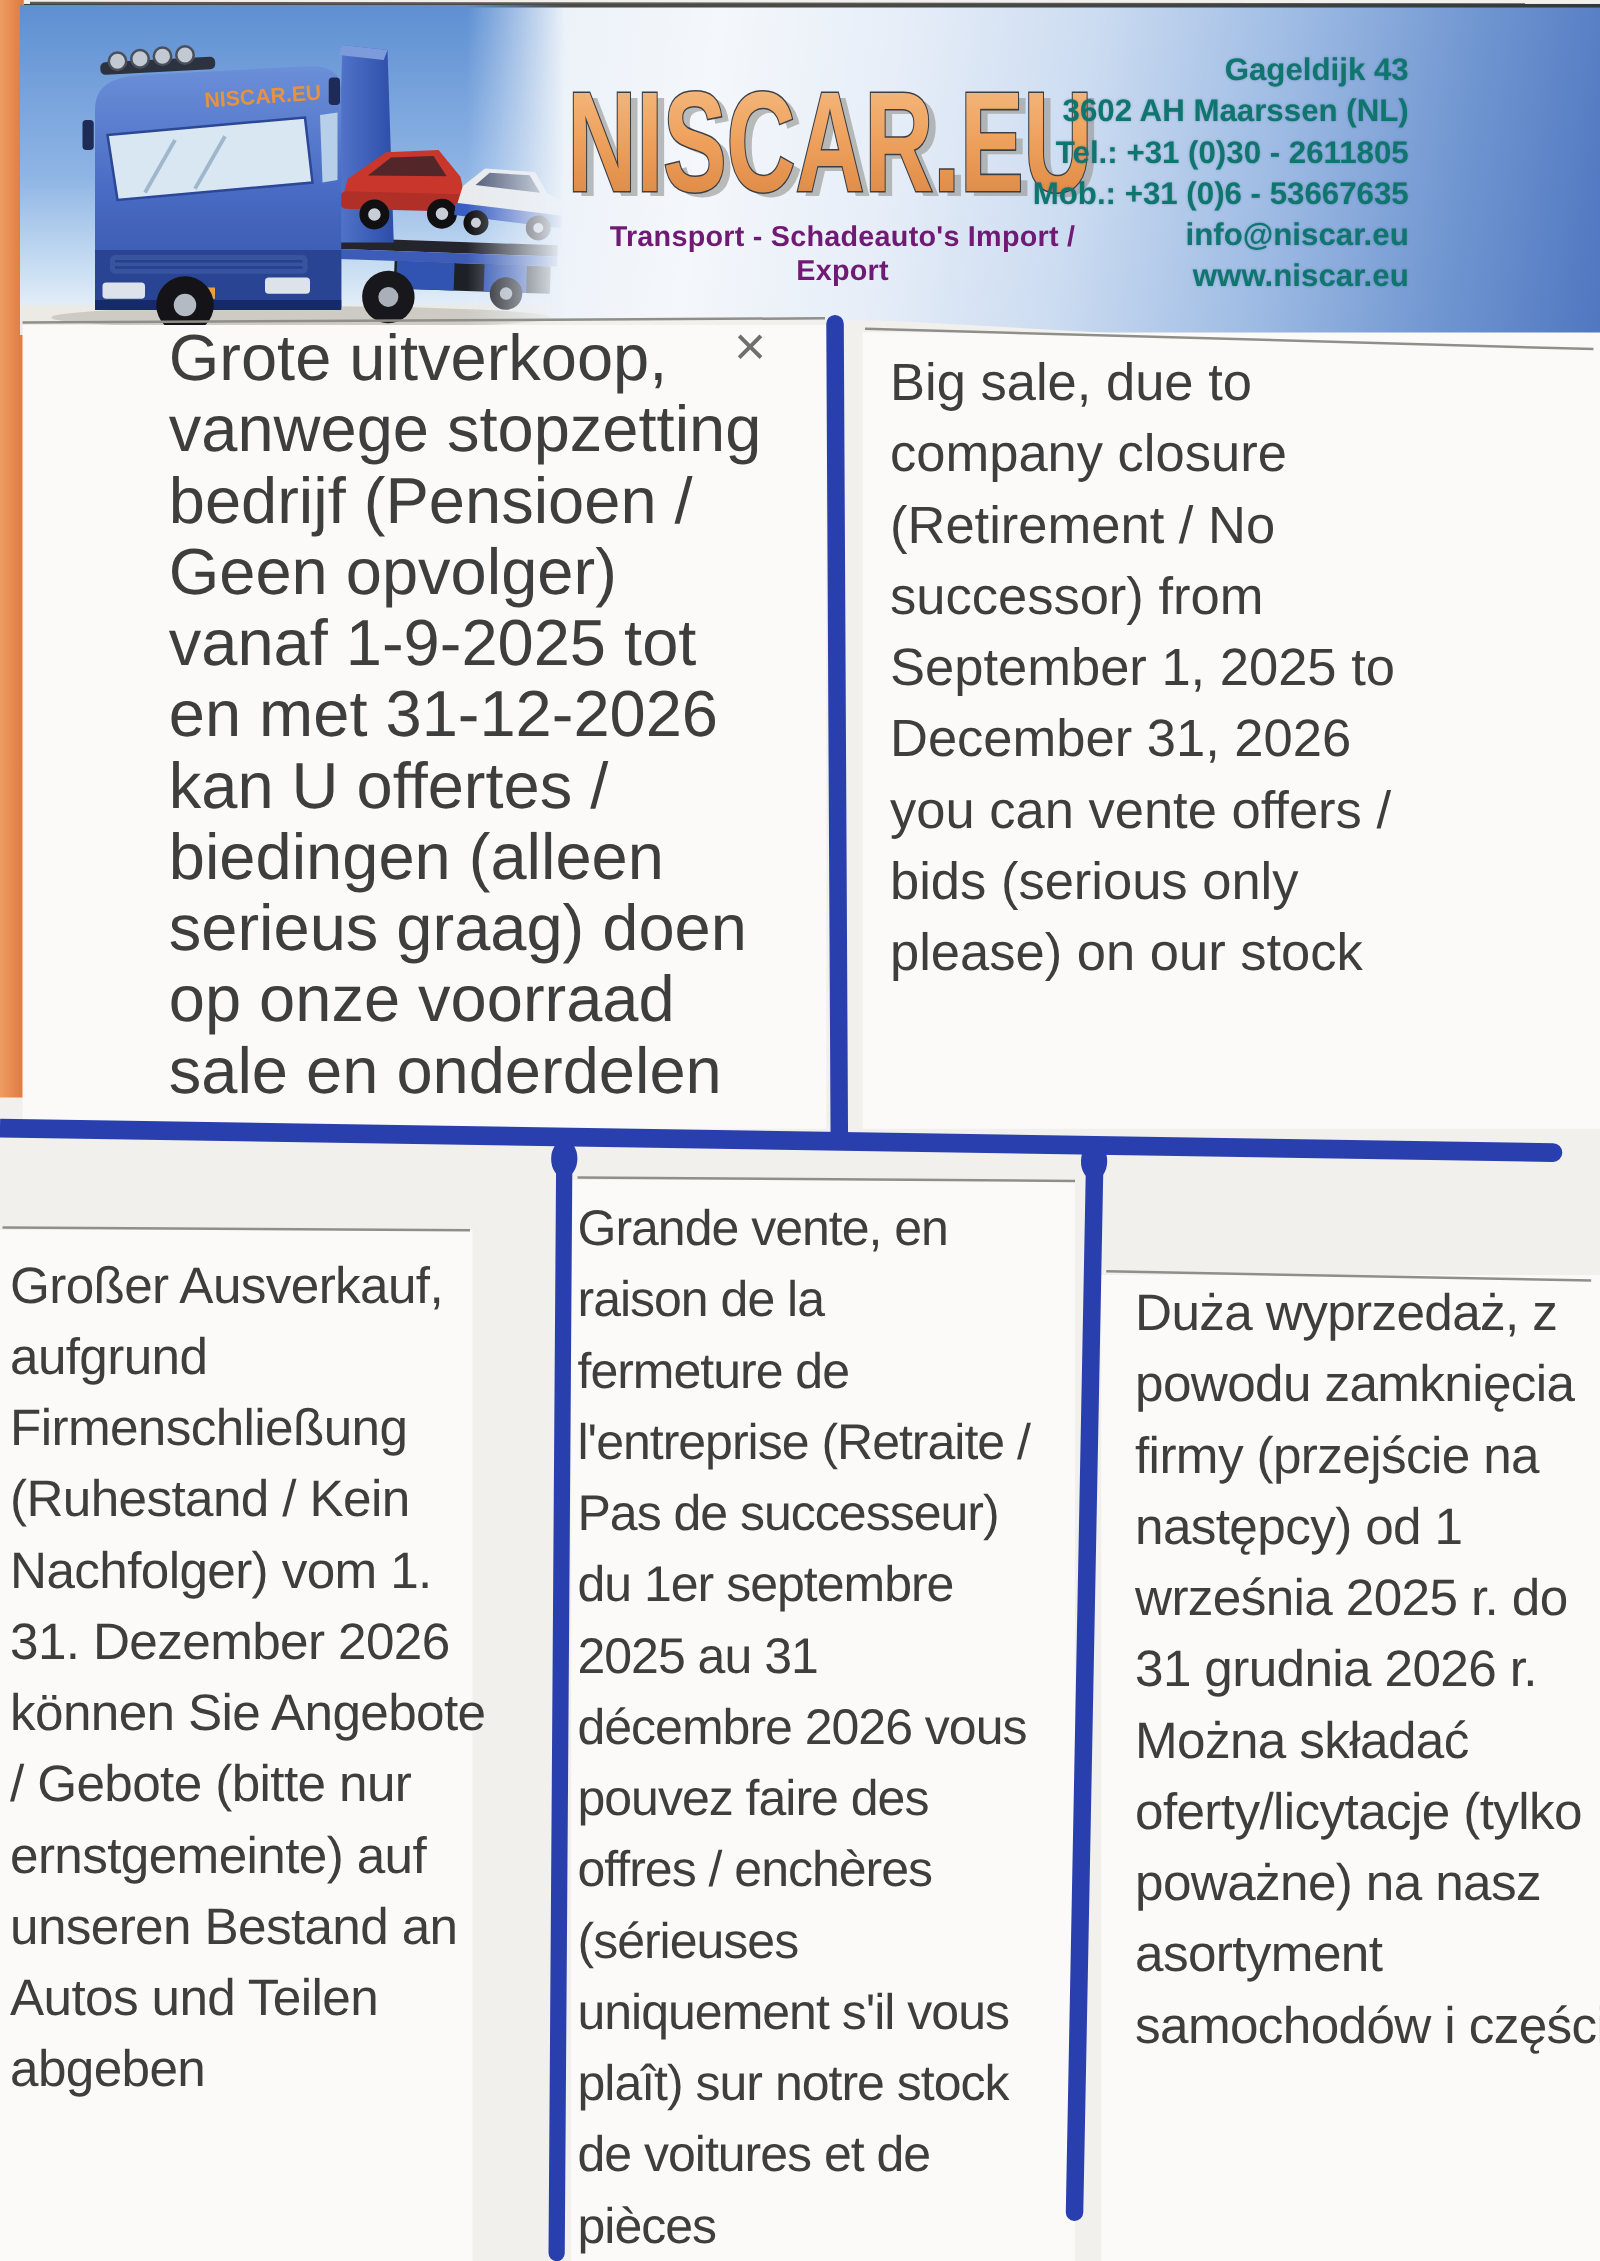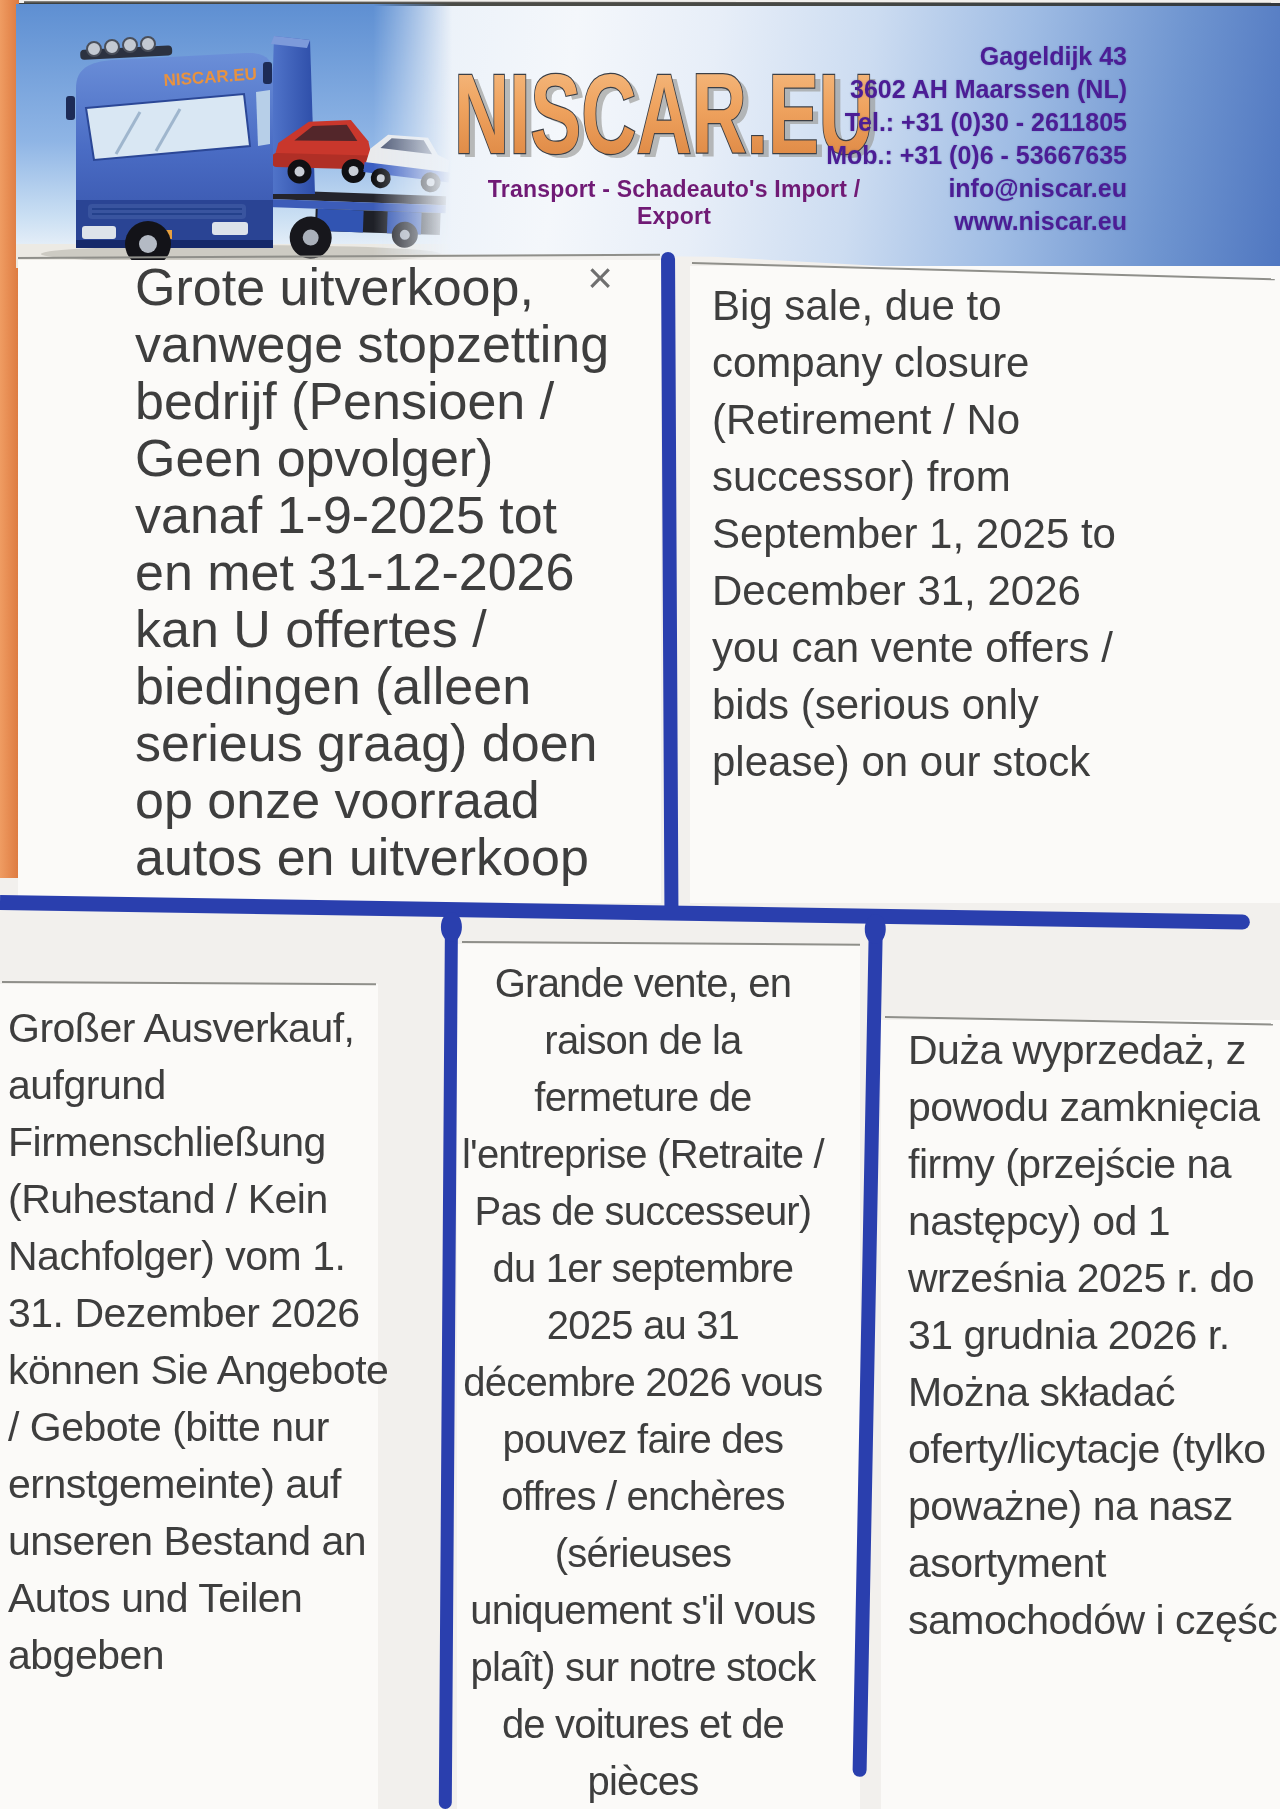--- a/index.html
+++ b/index.html
@@ -20,21 +20,21 @@
     position:absolute; left:19px; top:3px; width:1261px; height:282px;
     background:linear-gradient(98deg,#6f9fd7 0%,#9dbde6 9%,#cfe0f3 21%,#ecf2f9 33%,
       #f4f7fb 43%,#e7eef8 54%,#ccdcf1 66%,#9fbce4 78%,#6f95d0 90%,#4f76c0 100%);
     clip-path:polygon(0 0,100% 0,100% 100%,55% 89%,0 87%);
     border-top:3px solid rgba(45,45,38,.85);
   }
   .truck-svg { position:absolute; left:16px; top:4px; }
   .logo-wrap { position:absolute; left:438px; top:56px; }
   .tagline { position:absolute; left:448px; top:176px; width:452px; text-align:center;
     font-size:23px; font-weight:bold; color:#701a75; letter-spacing:.2px; }
-  .contact { position:absolute; right:153px; top:40px; text-align:right; color:#4c1d95;
+  .contact { position:absolute; right:153px; top:40px; text-align:right; color:#0f766e;
     font-size:25px; font-weight:bold; line-height:33px;
     text-shadow:0 0 2px rgba(30,60,130,.35); }
 
   
   .panel { position:absolute; background:#fbfaf8; }
   #panel-nl { left:18px;  top:260px;  width:643px; height:643px; }
   #panel-en { left:690px; top:266px;  width:590px; height:637px; }
   #panel-de { left:0px;   top:984px;  width:378px; height:825px; }
   #panel-fr { left:457px; top:944px;  width:403px; height:865px; }
   #panel-pl { left:881px; top:1020px; width:399px; height:789px; }
@@ -46,21 +46,21 @@
   #edge-de { left:2px;   top:981px;  width:374px; transform:rotate(.35deg); }
   #edge-fr { left:462px; top:941px;  width:398px; transform:rotate(.4deg); }
   #edge-pl { left:885px; top:1016px; width:388px; transform:rotate(1.1deg); }
 
   
   .notice { position:absolute; color:#3e3e3e; }
   .tline { white-space:nowrap; }
   #notice-nl { left:135px; top:259px;  font-size:52px; line-height:57px; }
   #notice-en { left:712px; top:277px;  font-size:42px; line-height:57px; }
   #notice-de { left:8px;   top:1000px; font-size:41px; line-height:57px; letter-spacing:-.5px; }
-  #notice-fr { left:462px; top:955px;  font-size:40px; line-height:57px; letter-spacing:-.8px;text-align:center; }
+  #notice-fr { left:462px; top:955px;  font-size:40px; line-height:57px; letter-spacing:-.8px; }
   #notice-pl { left:884px; top:1022px; font-size:41px; line-height:57px; letter-spacing:-.5px;margin-left:24px; }
 
   
   .marker { position:absolute; background:#2a3fae; border-radius:9px; }
   #mk-v1 { left:661px; top:252px; width:14px; height:661px;
     transform:rotate(-.3deg); transform-origin:top center; }
   #mk-h1 { left:0px; top:895px; width:1250px; height:15px;
     transform:rotate(.9deg); transform-origin:left center; border-radius:0 9px 9px 0; }
   #mk-v2 { left:445px; top:915px; width:13px; height:894px;
     transform:rotate(.4deg); transform-origin:top center; }
@@ -217,21 +217,21 @@
       <div class="tline">Grote uitverkoop,</div>
       <div class="tline">vanwege stopzetting</div>
       <div class="tline">bedrijf (Pensioen /</div>
       <div class="tline">Geen opvolger)</div>
       <div class="tline">vanaf 1-9-2025 tot</div>
       <div class="tline">en met 31-12-2026</div>
       <div class="tline">kan U offertes /</div>
       <div class="tline">biedingen (alleen</div>
       <div class="tline">serieus graag) doen</div>
       <div class="tline">op onze voorraad</div>
-      <div class="tline">autos en uitverkoop</div>
+      <div class="tline">sale en onderdelen</div>
     </div>
   <div class="notice" id="notice-en" lang="en">
       <div class="tline">Big sale, due to</div>
       <div class="tline">company closure</div>
       <div class="tline">(Retirement / No</div>
       <div class="tline">successor) from</div>
       <div class="tline">September 1, 2025 to</div>
       <div class="tline">December 31, 2026</div>
       <div class="tline">you can vente offers /</div>
       <div class="tline">bids (serious only</div>

